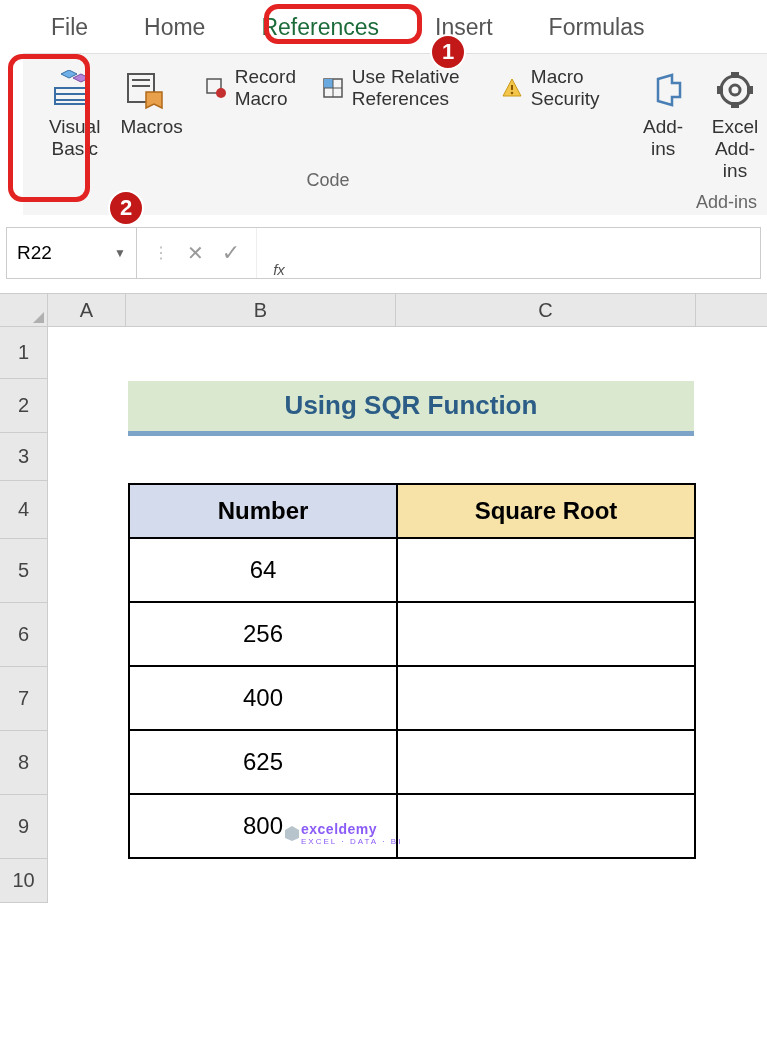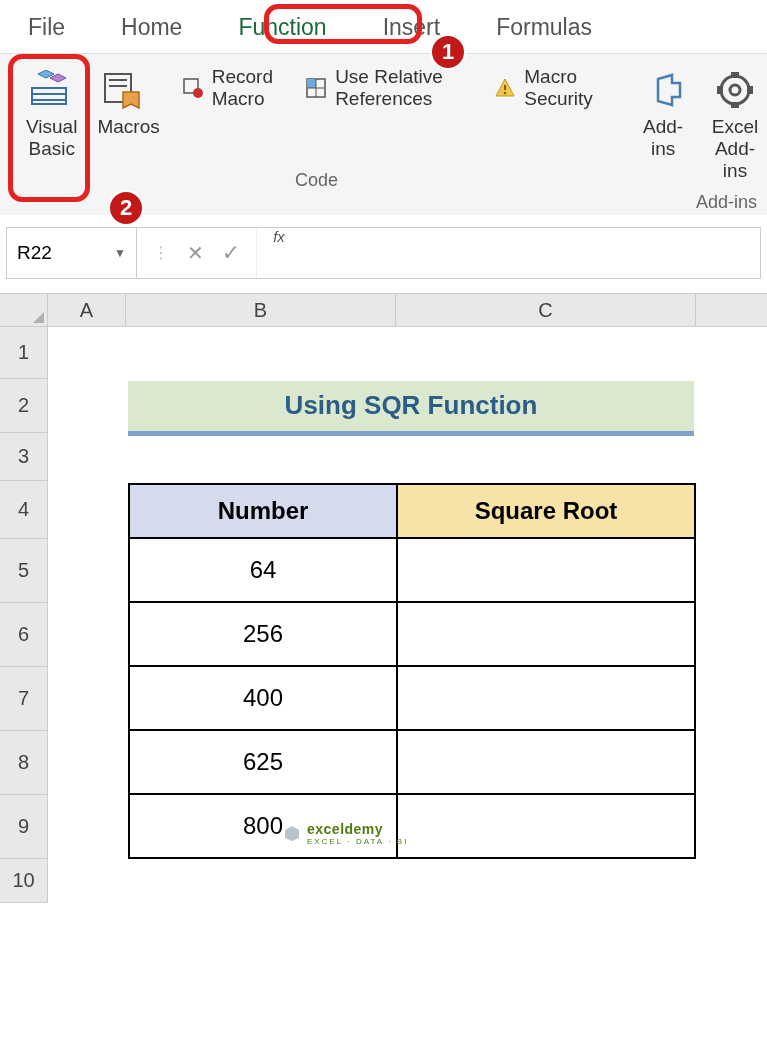--- a/index.html
+++ b/index.html
@@ -22,21 +22,21 @@
 
 .small-btns { display: flex; flex-direction: row; gap: 6px; padding: 4px 4px 0 8px; }
 .small-btn { display: flex; align-items: center; gap: 8px; cursor: pointer; font-size: 19px; color: #333; padding: 2px 4px; }
 .small-btn .icon-box { width: 24px; height: 24px; display: flex; align-items: center; justify-content: center; }
 
 
 .annotation-box { border: 5px solid #e32222; border-radius: 14px; position: absolute; pointer-events: none; }
 .annotation-circle { position: absolute; width: 36px; height: 36px; border-radius: 50%; background: #c21818; color: #fff; font-weight: 700; font-size: 22px; display: flex; align-items: center; justify-content: center; border: 2px solid #fff; pointer-events: none; }
 
 
-.formula-bar { display: flex; align-items: flex-start; background: #fff; border: 1px solid #ccc; margin: 12px 6px 0 6px; height: 52px; }
+.formula-bar { display: flex; align-items: flex-end; background: #fff; border: 1px solid #ccc; margin: 12px 6px 0 6px; height: 52px; }
 .name-box { width: 130px; border-right: 1px solid #ccc; padding: 0 10px; font-size: 19px; display: flex; align-items: center; justify-content: space-between; height: 100%; }
 .name-box .dd { color: #666; font-size: 12px; }
 .fx-btns { display: flex; align-items: center; gap: 18px; padding: 0 16px; border-right: 1px solid #eee; height: 100%; color: #999; }
 .fx-fx { font-style: italic; font-size: 15px; color: #555; padding: 0 16px; }
 
 
 .sheet-wrap { margin-top: 14px; }
 .col-headers { display: flex; background: #e8e8e8; border-top: 1px solid #ccc; border-bottom: 1px solid #ccc; }
 .select-all { width: 48px; height: 32px; background: #e8e8e8; border-right: 1px solid #ccc; position: relative; }
 .select-all::after { content: ""; position: absolute; right: 3px; bottom: 3px; border-style: solid; border-width: 0 0 11px 11px; border-color: transparent transparent #b0b0b0 transparent; }
@@ -63,36 +63,36 @@
 
 
 .data-table { position: absolute; left: 80px; top: 156px; border-collapse: collapse; }
 .data-table th, .data-table td { border: 2px solid #000; font-size: 24px; text-align: center; }
 .data-table th { height: 54px; font-weight: 700; margin-top: 40px; }
 .data-table td { height: 64px; }
 .th-num { width: 268px; background: #d4dbec; }
 .th-sqr { width: 298px; background: #f7e2a8; }
 
 
-.watermark { position: absolute; left: 235px; top: 494px; font-size: 14px; color: #4d7c0f; display: flex; align-items: center; gap: 6px; }
+.watermark { position: absolute; left: 235px; top: 494px; font-size: 14px; color: #8b5cf6; display: flex; align-items: center; gap: 0; }
 .watermark .wm-main { font-weight: 700; letter-spacing: 0.5px; }
 .watermark .wm-sub { font-size: 8px; letter-spacing: 2px; display: block; }
 
 
-.ribbon-area { position: relative; }
+.ribbon-area { position: relative; padding-left: 23px; }
 </style>
 </head>
 <body>
 
 <div class="ribbon-area">
 
   <div class="ribbon-tabs">
     <div class="ribbon-tab">File</div>
     <div class="ribbon-tab">Home</div>
-    <div class="ribbon-tab active">Function</div>
+    <div class="ribbon-tab active">References</div>
     <div class="ribbon-tab">Insert</div>
     <div class="ribbon-tab">Formulas</div>
   </div>
 
   <div class="ribbon">
 
     <div class="ribbon-group">
       <div class="group-items">
 
         <div class="large-btn">

